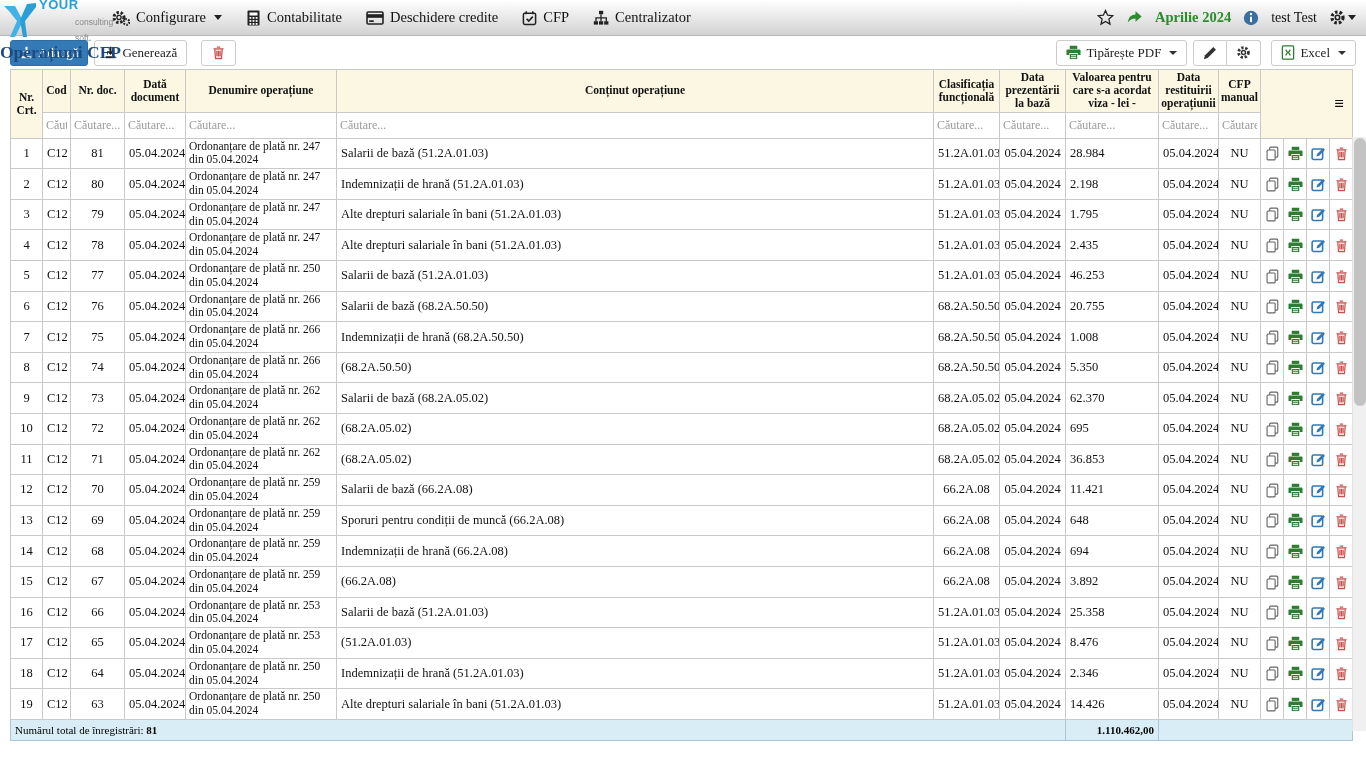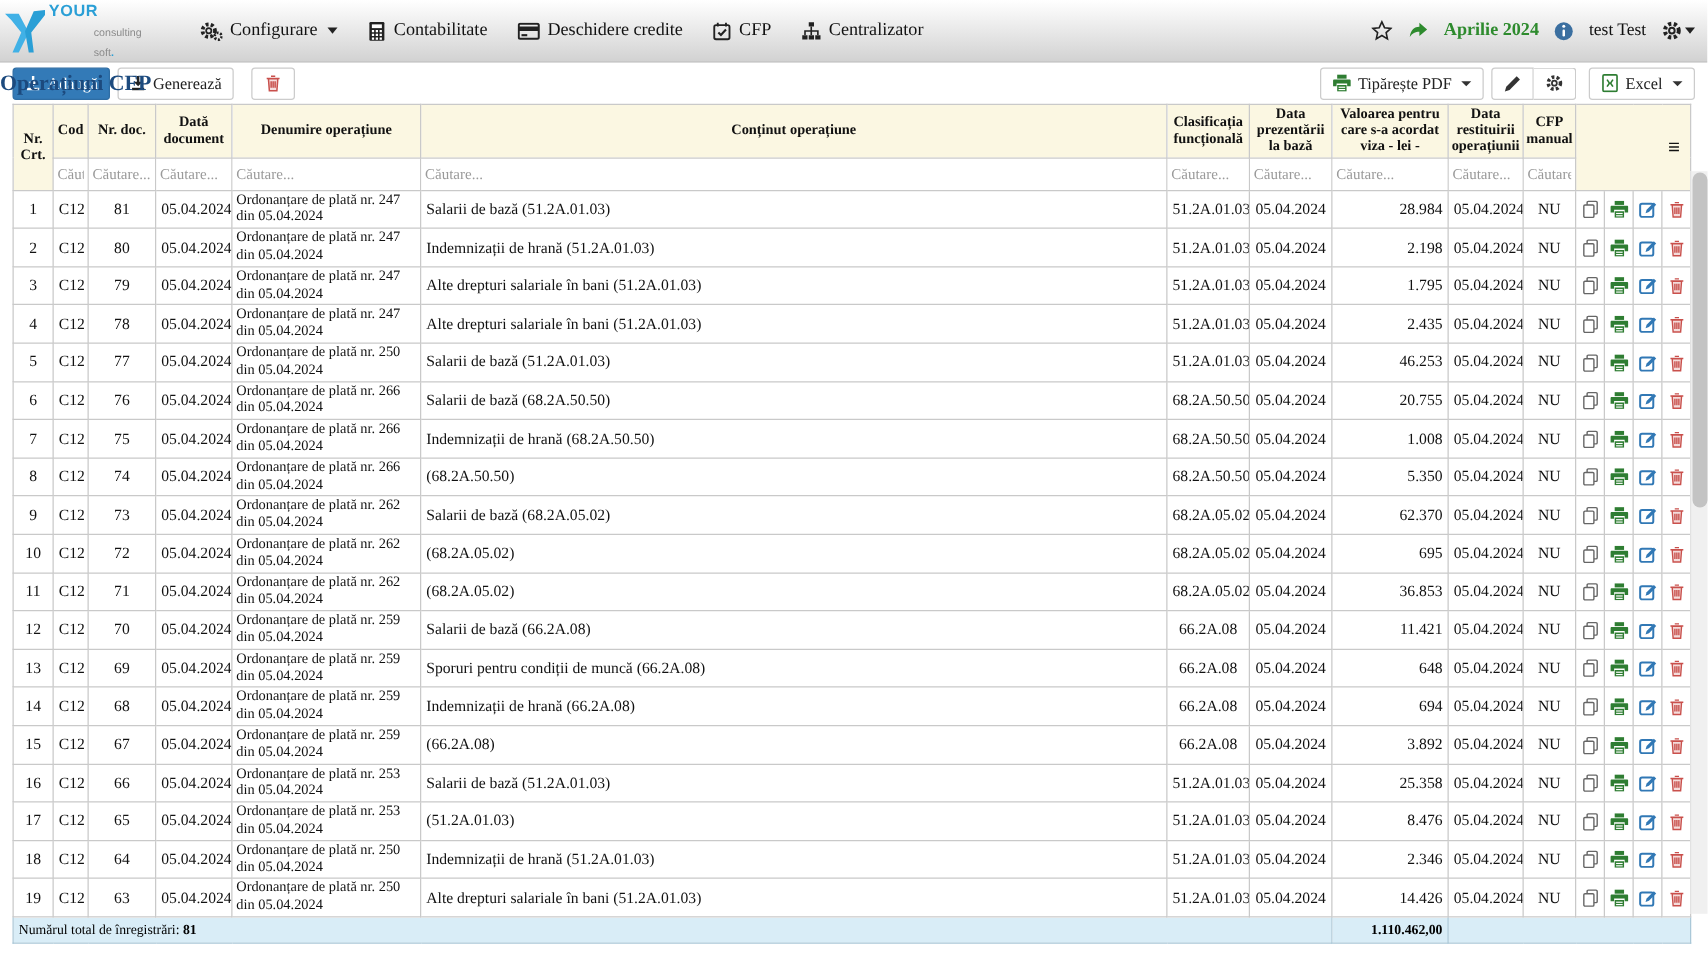--- a/index.html
+++ b/index.html
@@ -1,22 +1,22 @@
 <!DOCTYPE html>
 <html><head>
 <meta charset="utf-8">
 <style>
   * { box-sizing: border-box; margin: 0; padding: 0; }
   html,body { width:1366px; height:768px; overflow:hidden; background:#fff;
               font-family:"Liberation Serif", serif; }
 
   
-  .navbar { height:50px; display:flex; align-items:center;
+  .navbar { height:36px; display:flex; 
             background:linear-gradient(#ffffff, #d2d2d2);
-            border-bottom:1px solid #b8b8b8; padding-right:10px;gap:48px; }
+            border-bottom:1px solid #b8b8b8; padding-right:10px; }
   .logo { display:flex; align-items:center; width:104px; height:40px; padding-left:2px; flex:0 0 auto; }
   .logo-text { font-family:"Liberation Sans", sans-serif; line-height:1; margin-left:1px; }
   .logo-text .l1 { font-size:13px; font-weight:bold; color:#2a9fd6; letter-spacing:.5px; }
   .logo-text .l2, .logo-text .l3 { font-size:8.5px; color:#8a8a8a;margin-left:36px; }
   .logo-text .dot { color:#2a9fd6; font-weight:bold; }
   .nav-menu { display:flex; align-items:center; gap:24px; margin-left:8px; }
   .nav-item { display:flex; align-items:center; gap:6px; font-size:14.5px; color:#111; cursor:pointer; }
   .nav-right { margin-left:auto; display:flex; align-items:center; gap:12px; }
   .period { color:#2e8b2e; font-weight:bold; font-size:14.5px; }
   .user { font-weight:normal; font-size:14px; color:#111; }
@@ -47,21 +47,21 @@
   thead th { background:#fbf7e2; font-size:11.5px; font-weight:bold; color:#111;
              text-align:center; line-height:1.15; padding:1px 2px; height:36px; }
   thead tr.search th { background:#fff; height:26px; padding:0; }
   thead tr.search input { width:100%; height:100%; border:none; outline:none; padding:2px 3px;
              font-family:"Liberation Serif", serif; font-size:12px; color:#444; }
   thead tr.search input::placeholder { color:#9a9a9a; }
   th.actions-th { vertical-align:middle; text-align:right; padding-right:8px;
                   font-size:17px; font-weight:bold; }
   tbody td { height:30px; font-size:12.5px; color:#111; padding:1px 4px; background:#fff; }
   tbody td.c { text-align:center; }
-  tbody td.r { text-align:right; }
+  tbody td.r { text-align:left; }
   tbody td.den { font-size:11.5px; line-height:1.2; padding:1px 3px; }
   tbody td.ic { text-align:center; padding:0; cursor:pointer; }
   tbody td.ic svg { vertical-align:middle; }
   tfoot td { background:#d9edf7; border-color:#aac8d8; height:21px; font-size:11px; padding:1px 4px; }
   tfoot .total-val { text-align:right; font-weight:bold; }
   tfoot .count { font-weight:bold; }
 
   
   .vscroll { position:absolute; top:137px; right:0; width:14px; height:594px;
              background:#f0f0f0; border-left:1px solid #e2e2e2; }

